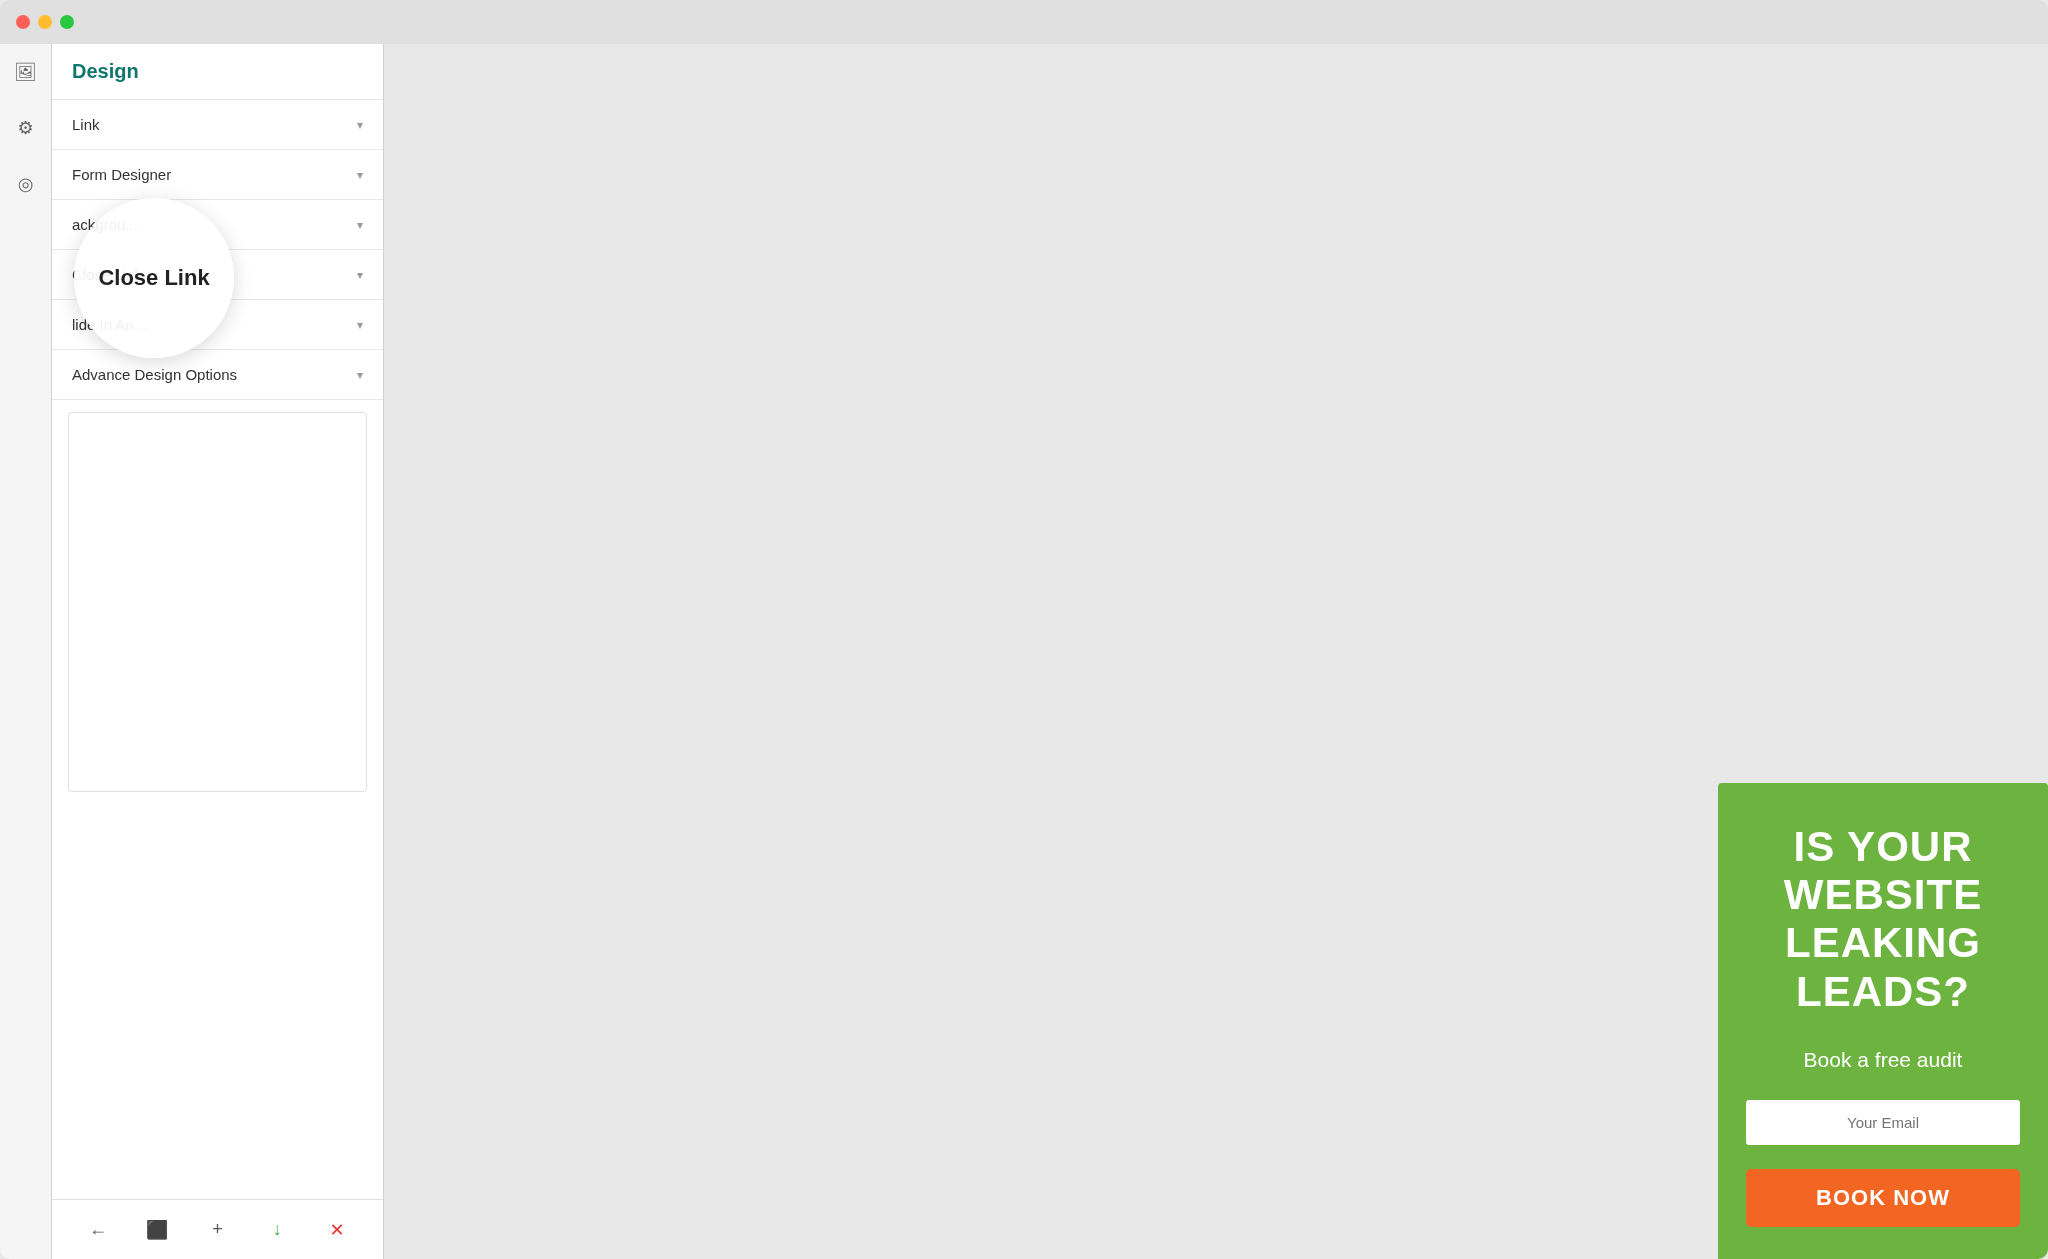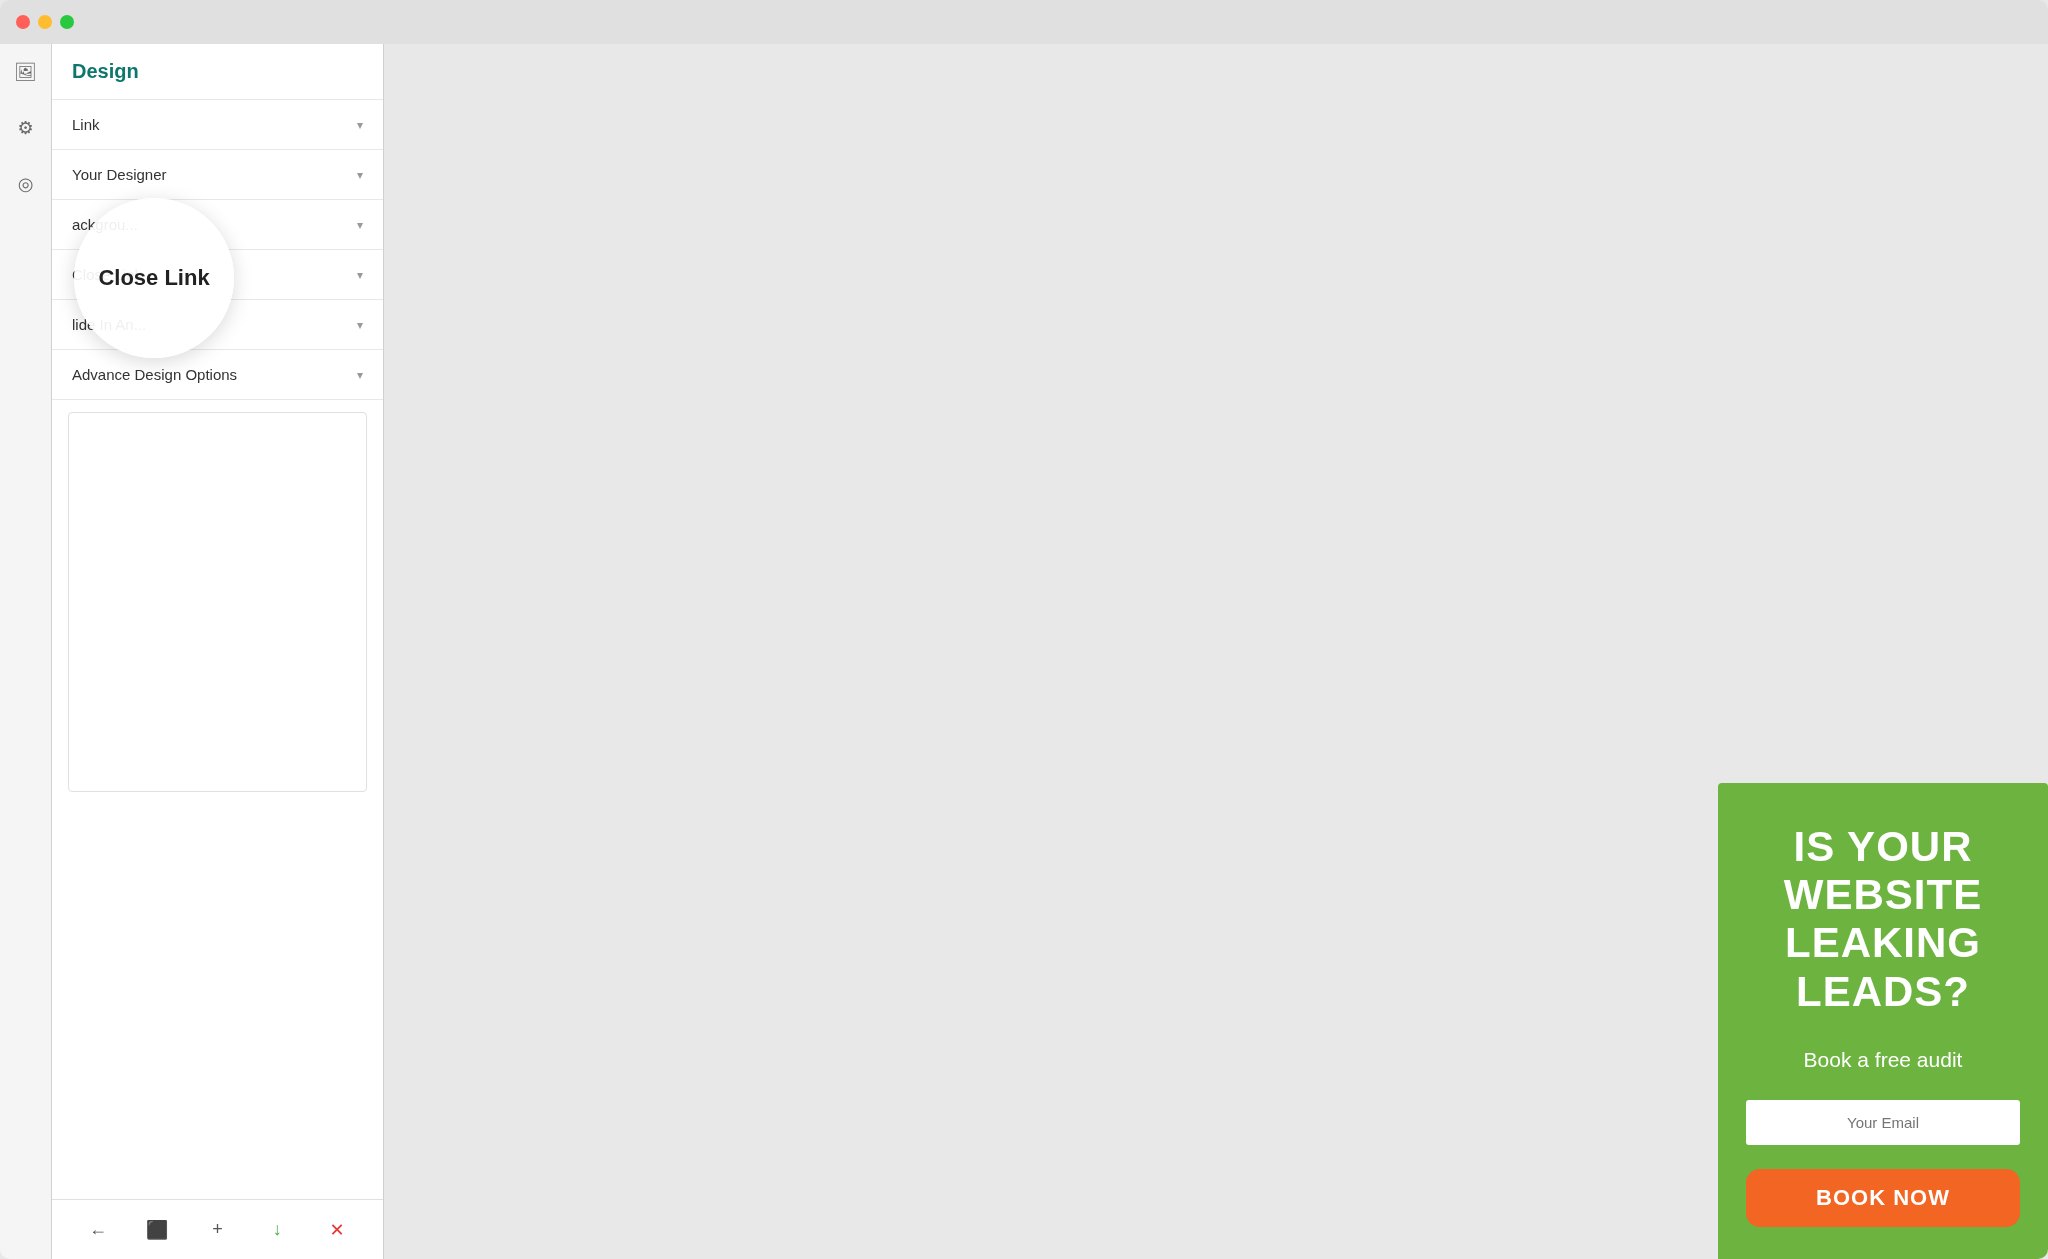--- a/index.html
+++ b/index.html
@@ -227,21 +227,21 @@
     }
 
     .popup-cta-btn {
       width: 100%;
       padding: 16px;
       background: #f26522;
       color: #fff;
       font-size: 22px;
       font-weight: 800;
       border: none;
-      border-radius: 14px;
+      border-radius: 5px;
       cursor: pointer;
       letter-spacing: 1px;
       text-align: center;
     }
   </style>
 </head>
 <body>
 
 <div class="window">
 
@@ -272,21 +272,21 @@
 
         <div class="accordion-item">
           <div class="accordion-header">
             <span>Link</span>
             <span class="accordion-chevron">▾</span>
           </div>
         </div>
 
         <div class="accordion-item">
           <div class="accordion-header">
-            <span>Your Designer</span>
+            <span>Form Designer</span>
             <span class="accordion-chevron">▾</span>
           </div>
         </div>
 
         <div class="accordion-item">
           <div class="accordion-header">
             <span>ackgrou...</span>
             <span class="accordion-chevron">▾</span>
           </div>
         </div>

